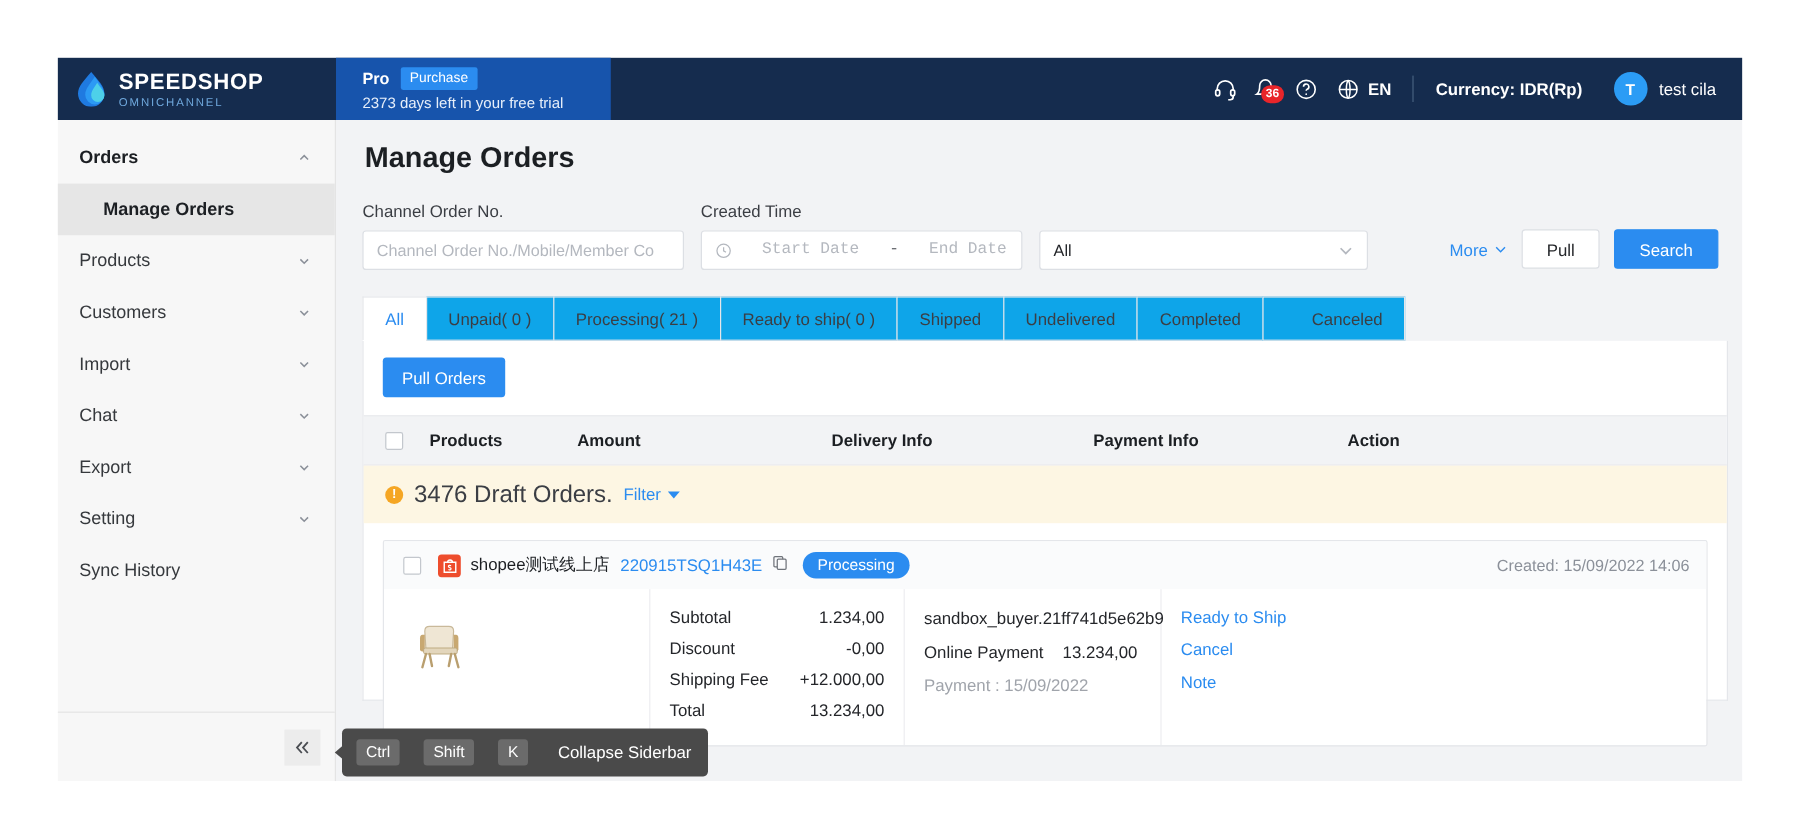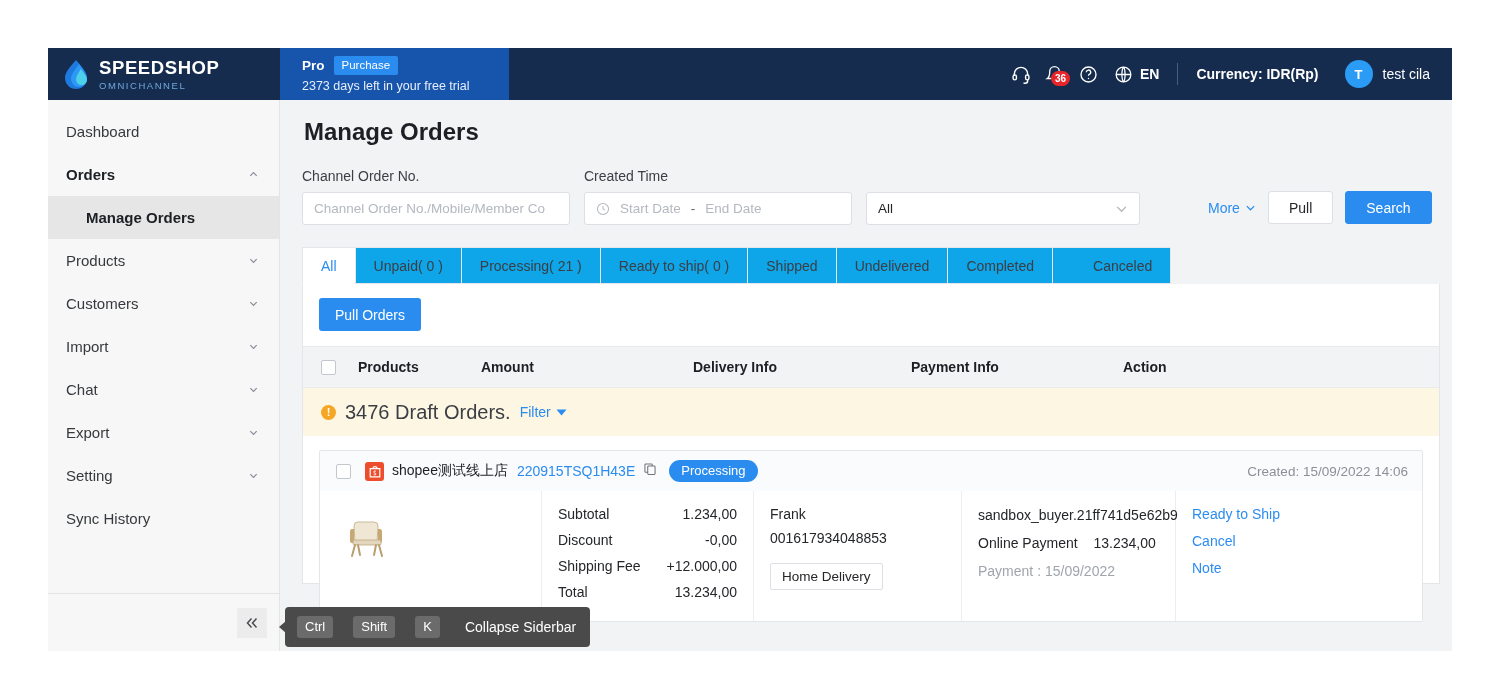--- a/index.html
+++ b/index.html
@@ -118,21 +118,21 @@
   
   .filters { display: flex; align-items: flex-end; }
   .fgroup { margin-right: 14px; }
   .flabel { font-size: 14px; color: #3b3e44; margin-bottom: 8px; }
   .finput {
     height: 33px; background: #fff; border: 1px solid #dcdfe4;
     border-radius: 3px; display: flex; align-items: center;
     padding: 0 11px; font-size: 13.5px; color: #b4b8bf;
   }
   .finput.w1 { width: 268px; }
-  .finput.w2 { width: 268px; gap: 10px; }
+  .finput.w2 { width: 268px; gap: 25px; font-family: Liberation Mono, monospace; }
   .finput.w3 { width: 274px; justify-content: space-between; color: #24262a; }
   .dash { color: #63666c; }
   .fakeph { color: #b4b8bf; }
   .filter-actions {
     display: flex; align-items: center; gap: 12px;
     margin-left: 54px; padding-bottom: 1px;
   }
   .more-link {
     color: #2b8cf0; font-size: 14px; display: flex;
     align-items: center; gap: 5px; cursor: pointer;
@@ -335,23 +335,20 @@
         <span class="user-name">test cila</span>
       </div>
     </div>
   </div>
 
   <div class="body">
 
     <div class="sidebar">
       <div class="nav">
 
-        <div class="nav-item">
-          <span>Dashboard</span>
-        </div>
 
         <div class="nav-item open">
           <span>Orders</span>
           <svg class="chev" viewBox="0 0 12 12" fill="none" stroke="#8b9099" stroke-width="1.4">
               <path d="M2.5 7.5 6 4l3.5 3.5"></path>
             </svg>
         </div>
 
         <div class="nav-item sub active">
           <span>Manage Orders</span>
@@ -548,25 +545,20 @@
                 <div class="amt-row">
                   <span>Shipping Fee</span>
                   <span>+12.000,00</span>
                 </div>
                 <div class="amt-row">
                   <span>Total</span>
                   <span>13.234,00</span>
                 </div>
               </div>
 
-              <div class="ocol c-del">
-                <div class="del-line">Frank</div>
-                <div class="del-line">001617934048853</div>
-                <div class="tag">Home Delivery</div>
-              </div>
 
               <div class="ocol c-pay">
                 <div class="pay-line">sandbox_buyer.21ff741d5e62b9</div>
                 <div class="pay-line">
                   <span>Online Payment</span>
                   <span class="pay-amt">13.234,00</span>
                 </div>
                 <div class="pay-line muted">Payment : 15/09/2022</div>
               </div>
 

